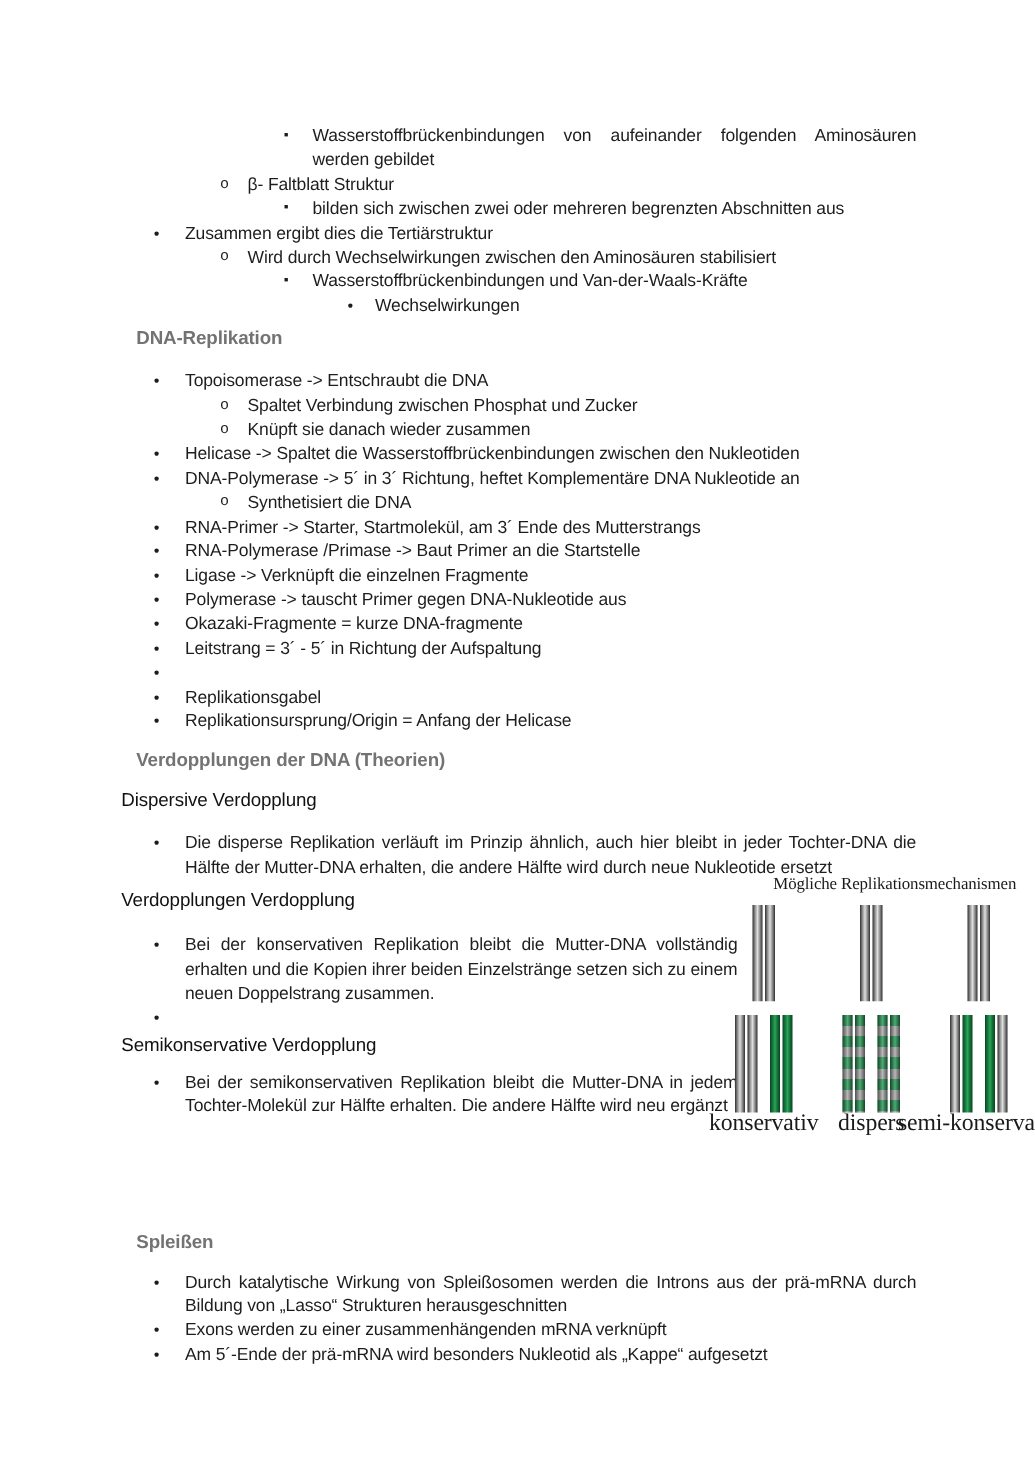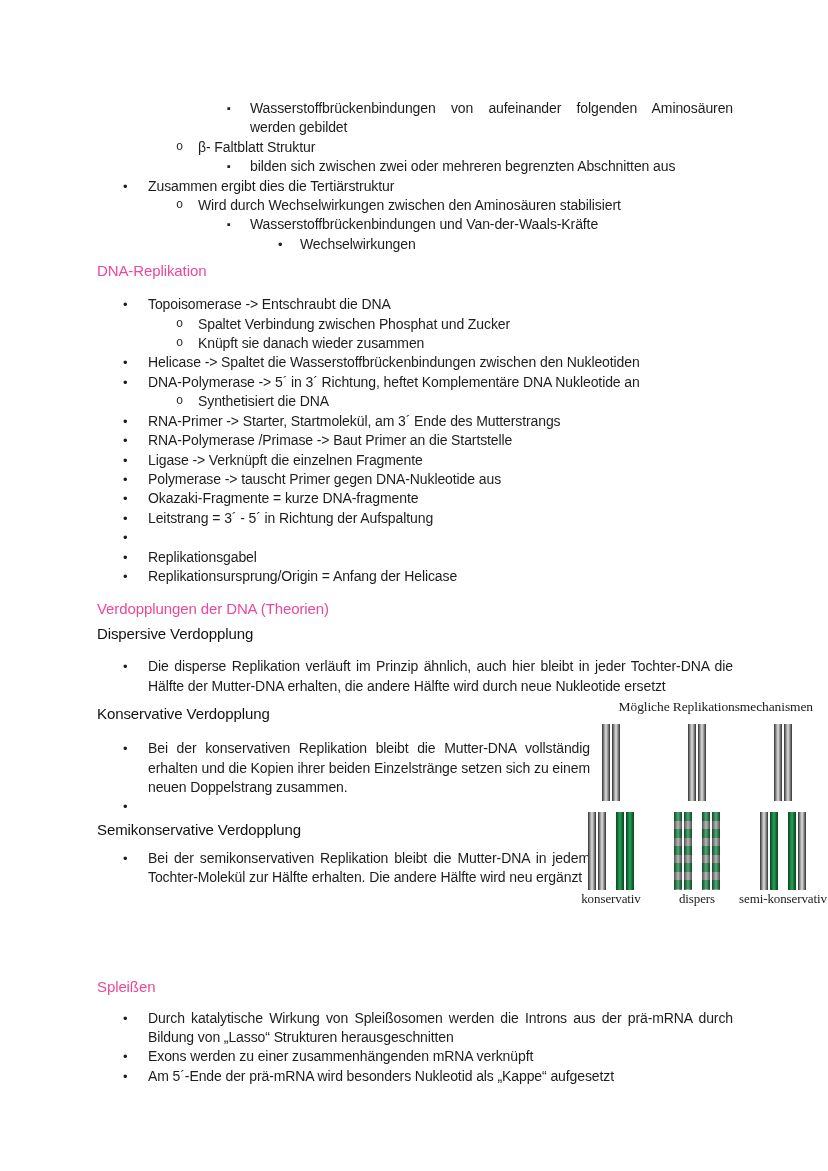--- a/index.html
+++ b/index.html
@@ -8,21 +8,21 @@
     width:828px;height:1171px;
     background:#ffffff;
     font-family:"Liberation Sans","DejaVu Sans",sans-serif;
     font-size:14px;
     line-height:19.4px;
     letter-spacing:-0.1px;
     color:#1d1d1d;
     overflow:hidden;
   }
   .content{position:absolute;left:97px;top:99px;width:636px;}
-  .h{font-size:15px;font-weight:normal;line-height:20px;color:#ec4899;margin:0;}
+  .h{font-size:15px;font-weight:bold;line-height:20px;color:#737373;margin:12px;}
   .subh{font-size:15px;line-height:20px;color:#111;margin:0;}
   
   .li{position:relative;min-height:19.4px;}
   .li .bullet{position:absolute;top:0;}
   .lvl1{padding-left:51px}  .lvl1>.bullet{left:26px;font-size:13px;}
   .lvl2{padding-left:101px} .lvl2>.bullet{left:79px;font-family:"Liberation Mono","DejaVu Sans Mono",monospace;font-size:12px;}
   .lvl3{padding-left:153px} .lvl3>.bullet{left:130px;font-size:11px;}
   .lvl4{padding-left:203px} .lvl4>.bullet{left:181px;font-size:13px;}
   .justify{text-align:justify;}
   .narrow{width:442px;box-sizing:content-box;}
@@ -53,21 +53,21 @@
   .dg-bottom .bar{height:78px;}
   .bar-gray{background:linear-gradient(90deg,#2e2e2e 0%,#9a9a9a 28%,#dedede 50%,#8a8a8a 75%,#2e2e2e 100%);}
   .bar-green{background:linear-gradient(90deg,#0a4423 0%,#157a3d 28%,#2aa35c 50%,#11682f 78%,#0a4423 100%);}
   .bar-striped{
     background-image:
       linear-gradient(90deg,rgba(0,0,0,0.50) 0%,rgba(255,255,255,0.22) 50%,rgba(0,0,0,0.50) 100%),
       repeating-linear-gradient(180deg,#1d8f4b 0px,#1d8f4b 9px,#a3a3a3 9px,#a3a3a3 17px);
   }
   .dg-label{
     position:absolute;top:167px;left:50%;transform:translateX(-50%);
-    white-space:nowrap;font-size:13px;line-height:15px;
+    white-space:nowrap;font-size:19px;line-height:15px;
   }
 </style>
 </head>
 <body>
 
 <div class="page">
   <div class="content">
 
     <div class="list">
         <div class="li lvl3 justify"><span class="bullet">▪</span><span class="li-text">Wasserstoffbrückenbindungen von aufeinander folgenden Aminosäuren werden gebildet</span></div>
@@ -98,21 +98,21 @@
         <div class="li lvl1"><span class="bullet">•</span><span class="li-text">Replikationsursprung/Origin = Anfang der Helicase</span></div>
       </div>
 
     <h2 class="h mt-verd">Verdopplungen der DNA (Theorien)</h2>
 
     <div class="subh mt-disp">Dispersive Verdopplung</div>
     <div class="list mt-displist">
         <div class="li lvl1 justify"><span class="bullet">•</span><span class="li-text">Die disperse Replikation verläuft im Prinzip ähnlich, auch hier bleibt in jeder Tochter-DNA die Hälfte der Mutter-DNA erhalten, die andere Hälfte wird durch neue Nukleotide ersetzt</span></div>
       </div>
 
-    <div class="subh mt-kons">Konservative Verdopplung</div>
+    <div class="subh mt-kons">Verdopplungen Verdopplung</div>
     <div class="list mt-konslist">
         <div class="li lvl1 justify narrow"><span class="bullet">•</span><span class="li-text">Bei der konservativen Replikation bleibt die Mutter-DNA vollständig erhalten und die Kopien ihrer beiden Einzelstränge setzen sich zu einem neuen Doppelstrang zusammen.</span></div>
         <div class="li lvl1"><span class="bullet">•</span><span class="li-text"></span></div>
       </div>
 
     <div class="subh mt-semi">Semikonservative Verdopplung</div>
     <div class="list mt-semilist">
         <div class="li lvl1 justify narrow"><span class="bullet">•</span><span class="li-text">Bei der semikonservativen Replikation bleibt die Mutter-DNA in jedem Tochter-Molekül zur Hälfte erhalten. Die andere Hälfte wird neu ergänzt</span></div>
       </div>
 

